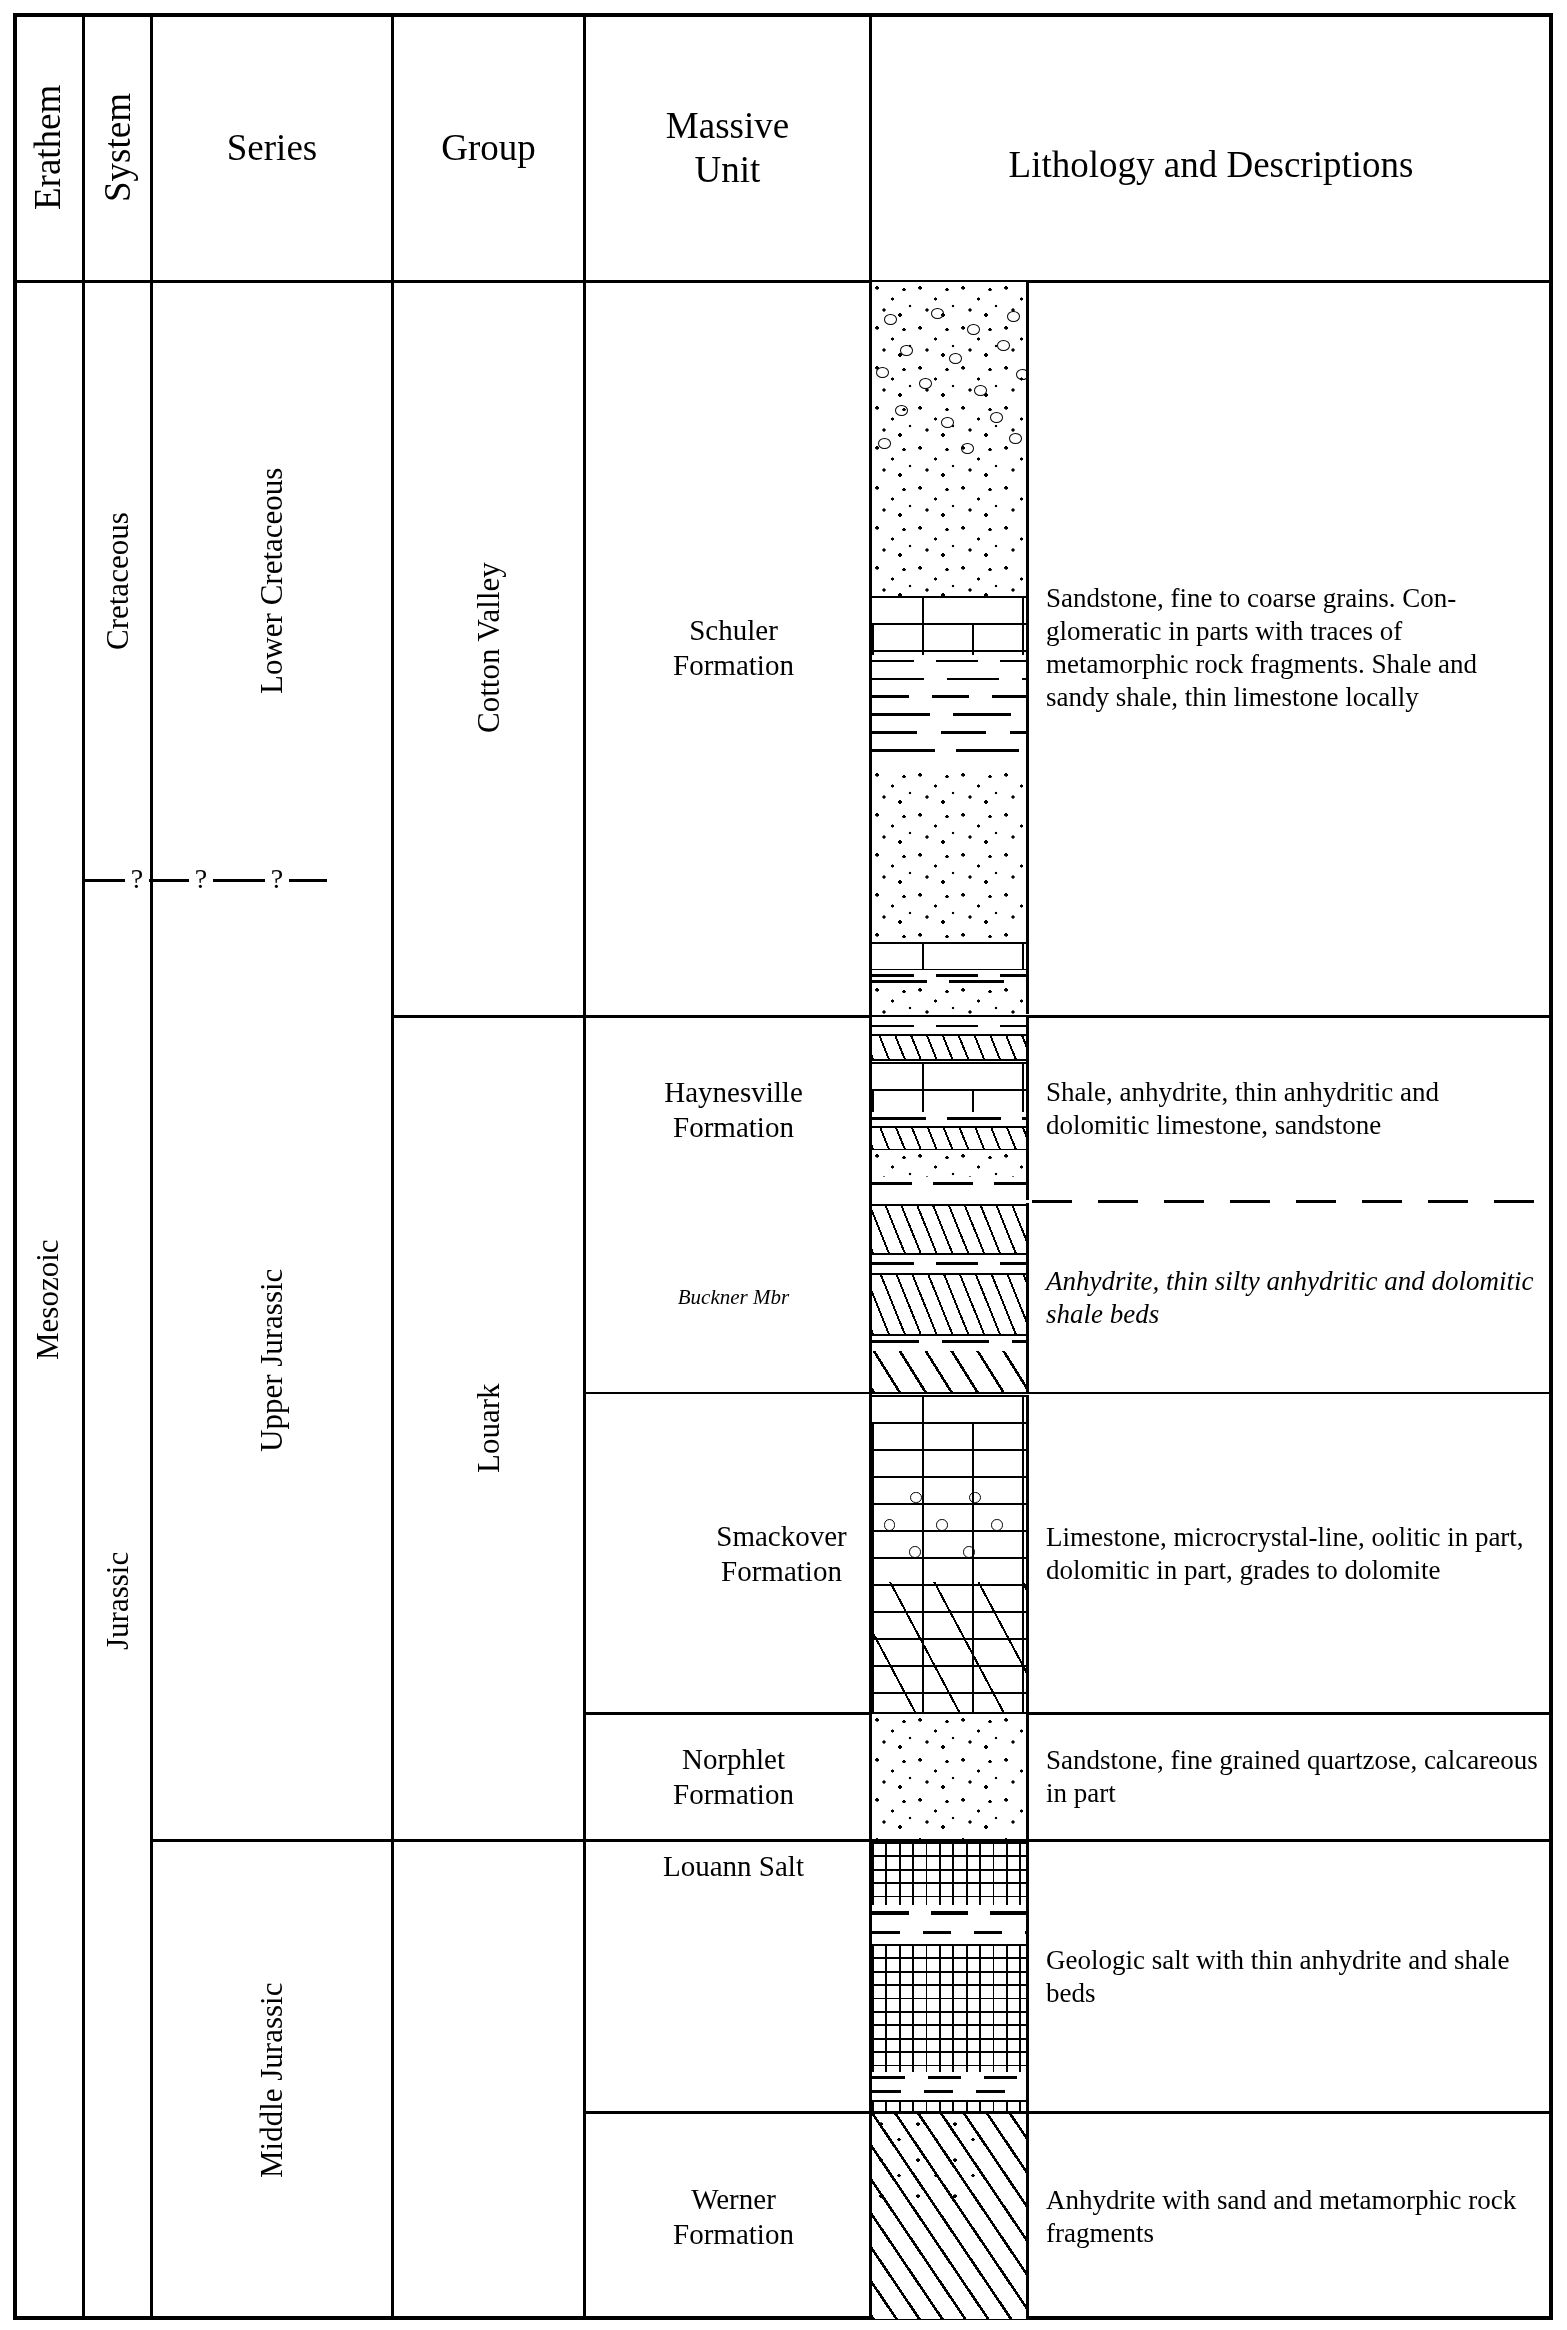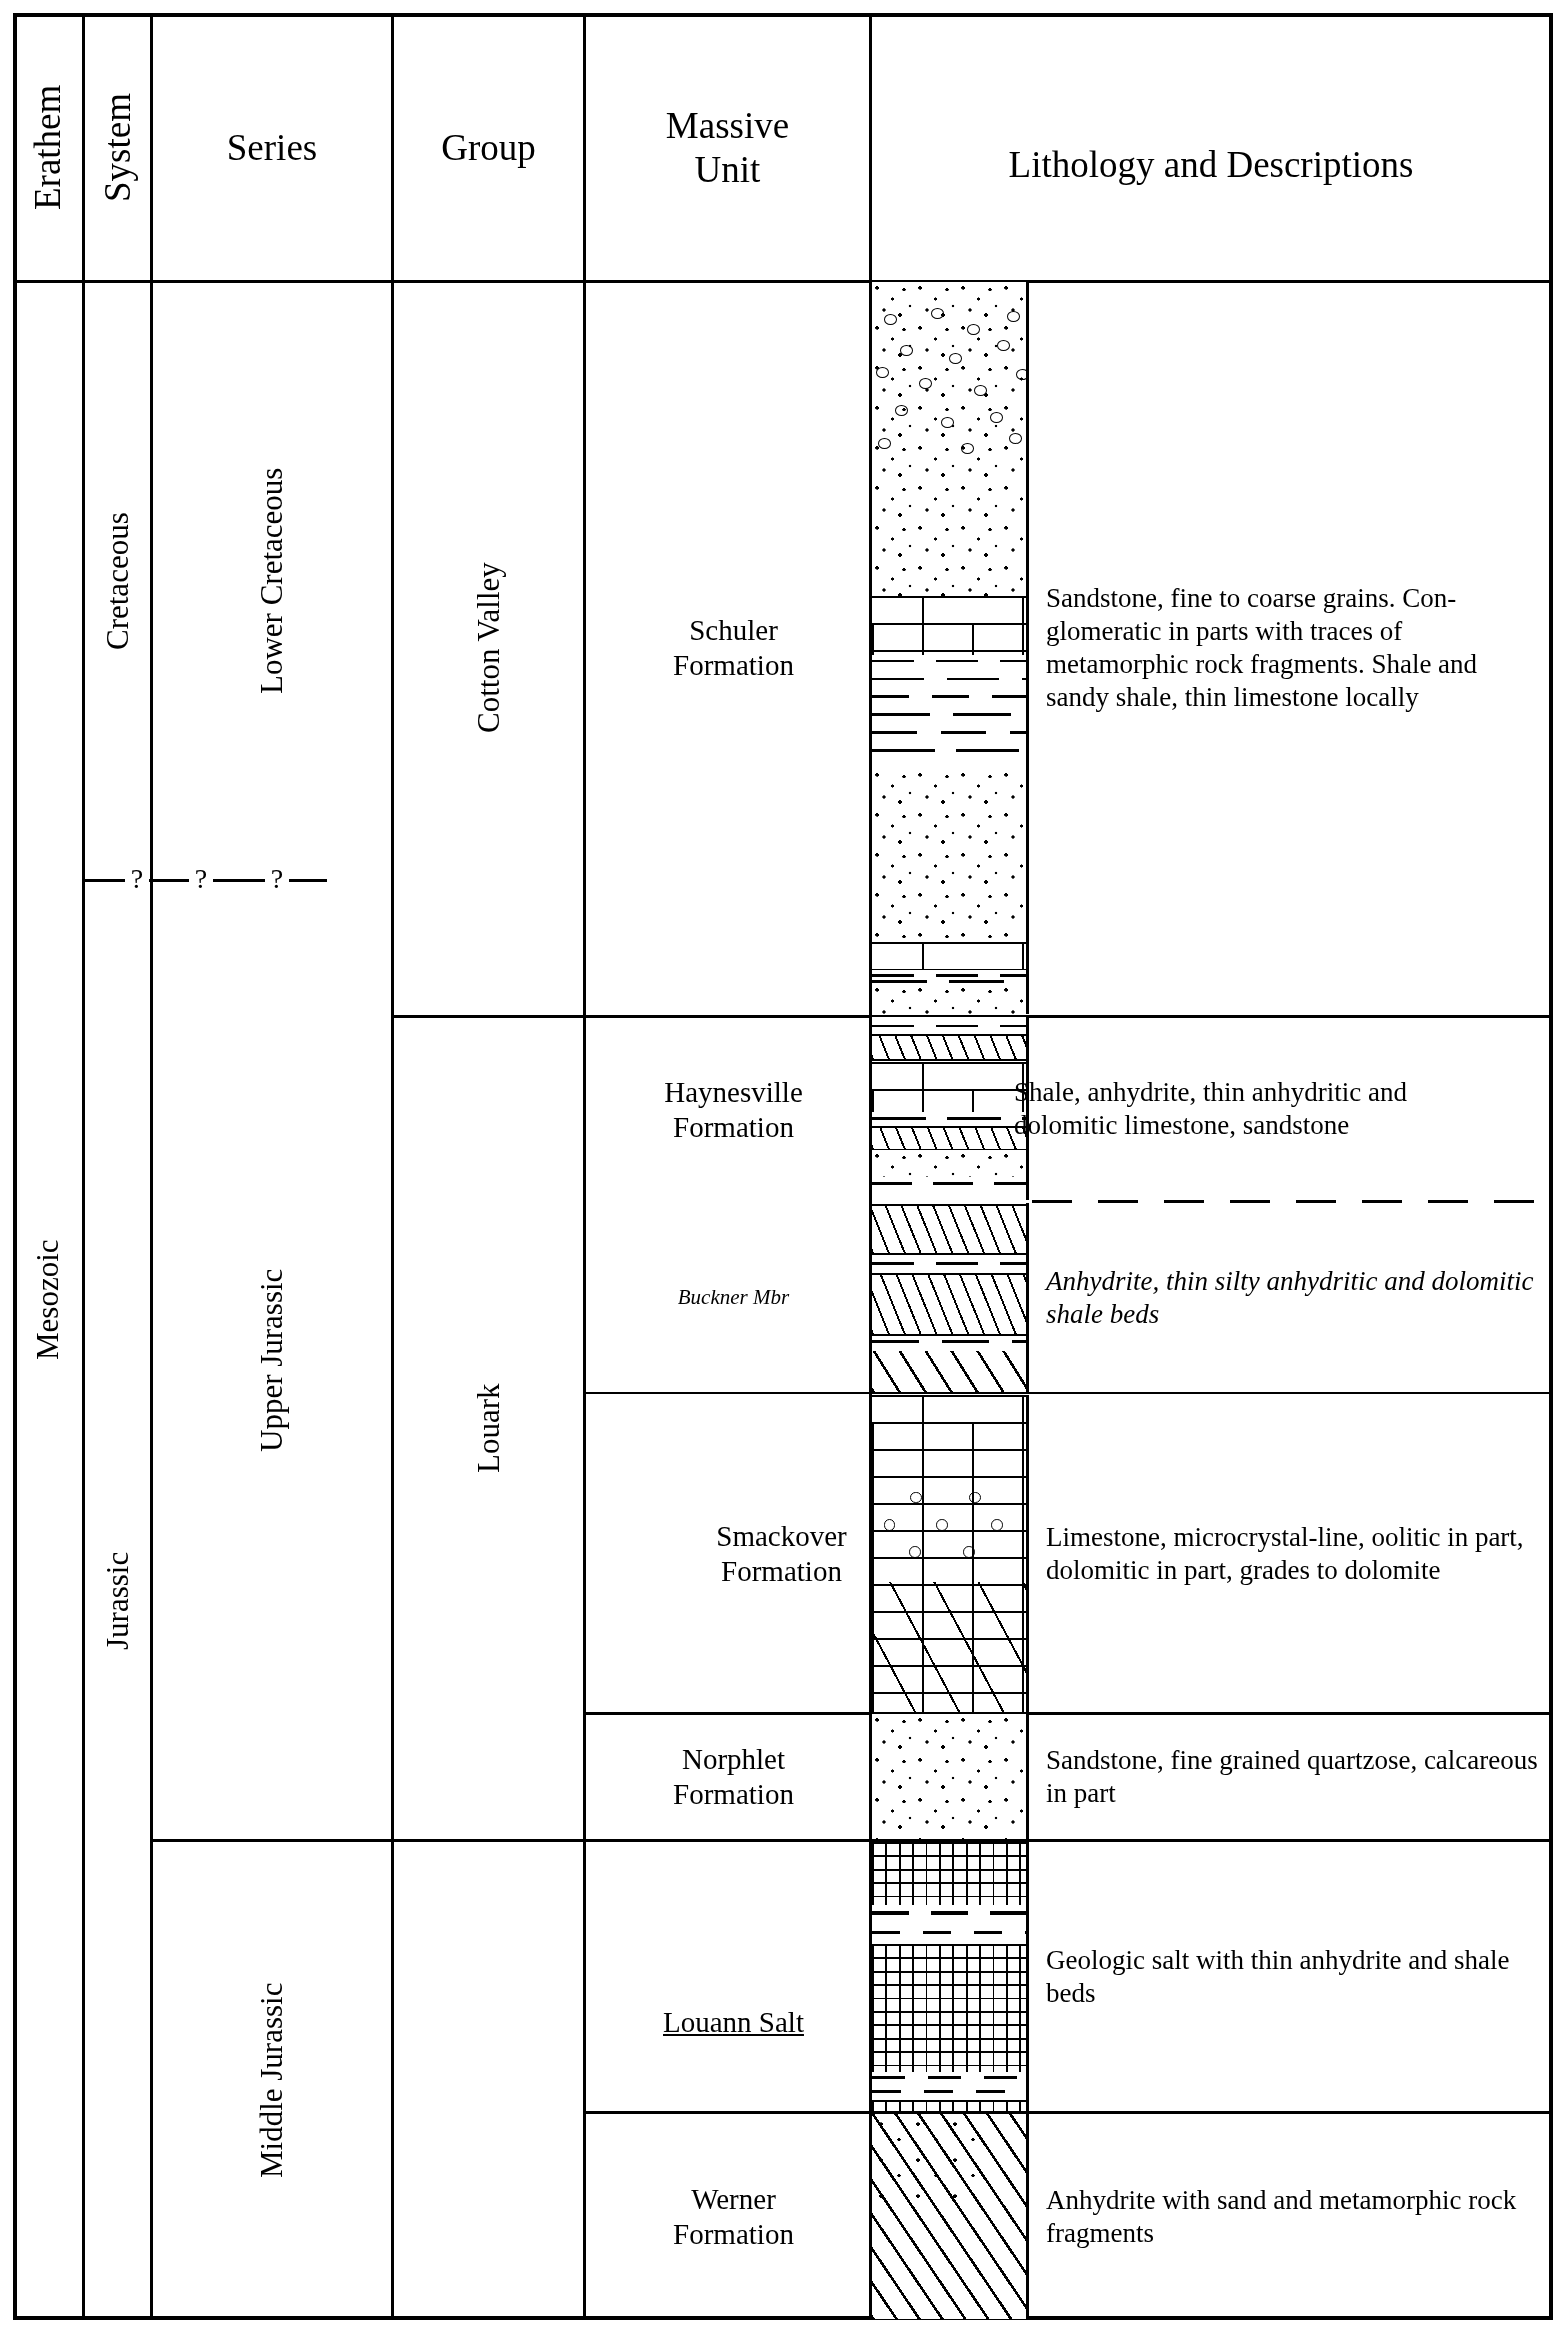--- a/index.html
+++ b/index.html
@@ -219,21 +219,21 @@
     </div>
   </div>
 
   <div class="cell unit" style="left:586px;top:1714px;width:283px;height:125px;">
     <div>
       <div>Norphlet</div>
       <div>Formation</div>
     </div>
   </div>
 
-  <div class="cell unit" style="left:586px;top:1888px;width:283px;height:269px;text-decoration:underline;">
+  <div class="cell unit" style="left:586px;top:1732px;width:283px;height:269px;">
     <span>Louann Salt</span>
   </div>
 
   <div class="cell unit" style="left:586px;top:2114px;width:283px;height:205px;">
     <div>
       <div>Werner</div>
       <div>Formation</div>
     </div>
   </div>
 
@@ -346,21 +346,21 @@
 
   <div class="litho" style="top:2114px;height:205px;">
     <div class="pat p-werner" style="top:0;height:205px;"></div>
     <div class="p-werner-dots" style="top:0;height:96px;right:auto;left:0;width:109px;"></div>
   </div>
 
   <div class="cell desc left" style="left:1032px;top:282px;width:521px;height:732px;">
     <span>Sandstone, fine to coarse grains. Con-glomeratic in parts with traces of metamorphic rock fragments. Shale and sandy shale, thin limestone locally</span>
   </div>
 
-  <div class="cell desc left" style="left:1000px;top:1017px;width:521px;height:183px;">
+  <div class="cell desc left" style="left:1032px;top:1017px;width:521px;height:183px;">
     <span>Shale, anhydrite, thin anhydritic and dolomitic limestone, sandstone</span>
   </div>
 
   <div class="memdash" style="left:1032px;top:1200px;width:521px;">
     <i></i>
   </div>
 
   <div class="cell desc left ital" style="left:1032px;top:1204px;width:521px;height:188px;">
     <span>Anhydrite, thin silty anhydritic and dolomitic shale beds</span>
   </div>

